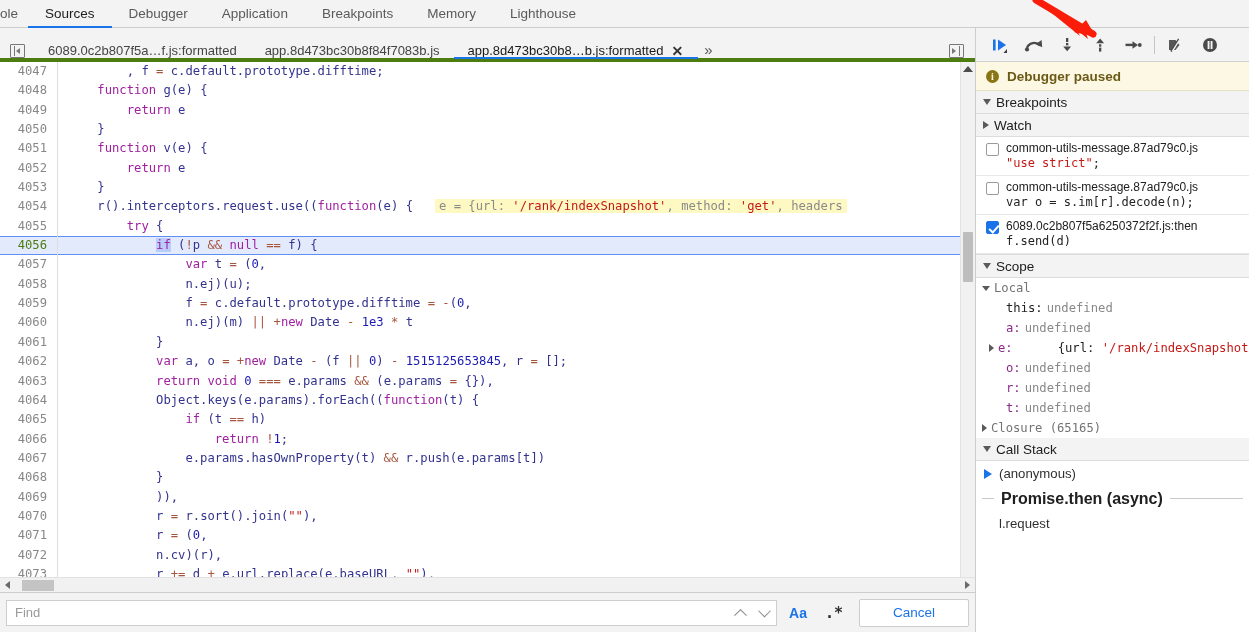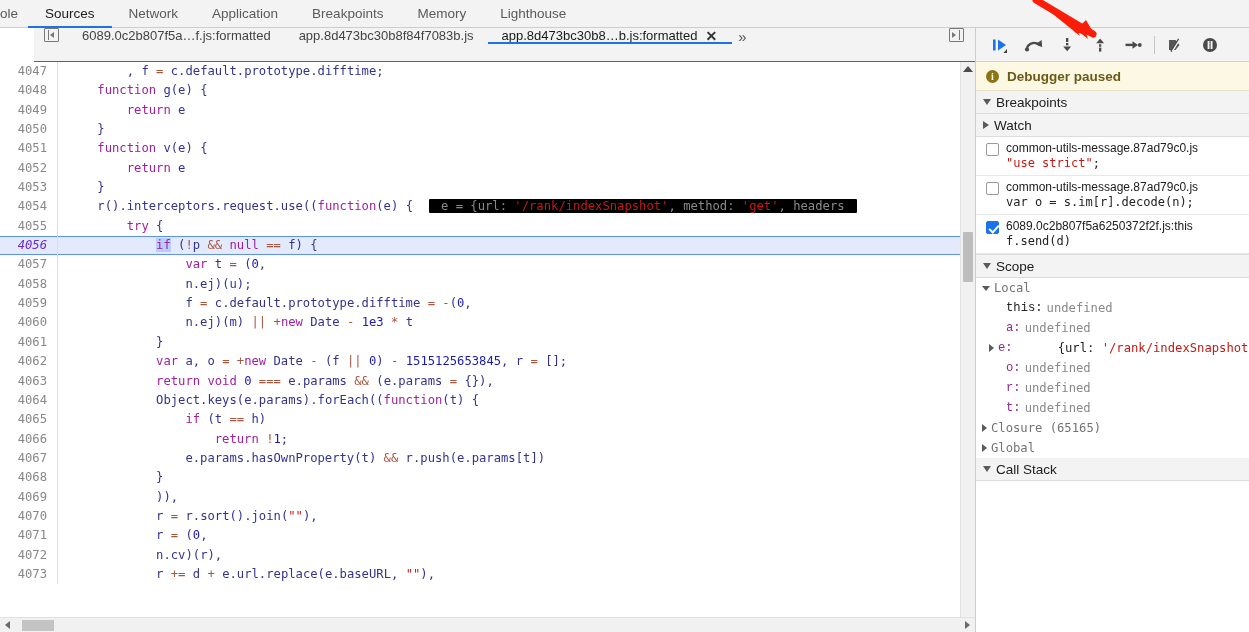--- a/index.html
+++ b/index.html
@@ -35,24 +35,23 @@
   }
 
   
   .middle { flex: 1; display: flex; min-height: 0; }
   .editor-col { width: 975px; min-width: 975px; display: flex; flex-direction: column; min-height: 0; }
 
   
   .file-tabs {
     height: 34px; min-height: 34px;
     background: #f3f3f3;
-    border-bottom: 1px solid #4d7c0f;
-    display: flex; align-items: flex-start;
+    border-bottom: 4px solid #4d7c0f;
+    display: flex; align-items: flex-end;
     position: relative;
-    margin-left: 34px;
   }
   .nav-btn {
     width: 34px; display: flex; align-items: center; justify-content: center;
     flex: 0 0 34px;
   }
   .nav-glyph {
     width: 15px; height: 14px; border: 1.4px solid #777; border-radius: 1px;
     position: relative; display: flex; align-items: center; justify-content: center;
   }
   .nav-glyph::before {
@@ -115,37 +114,37 @@
     white-space: pre;
   }
   .cline { position: relative; height: 19.35px; display: flex; }
   .cline.highlight { background: #e3eafc; box-shadow: inset 0 1px 0 #5d8ff5, inset 0 -1px 0 #5d8ff5; }
   .gutter {
     width: 58px; min-width: 58px; text-align: right; padding-right: 10px;
     color: #888; background: transparent;
     border-right: 1px solid #ddd;
     user-select: none;
   }
-  .cline.highlight .gutter { color: #6d28d9; font-style: italic; }
+  .cline.highlight .gutter { color: #4d7c0f; }
   .ctext { padding-left: 10px; flex: 1; position: relative; }
 
   
   .kw   { color: #a020a0; }
   .op   { color: #a6563f; }
   .num  { color: #1a1ab3; }
   .str  { color: #c41a16; }
   .pl   { color: #33338f; }
   .punct{ color: #33338f; }
   .sel-tok { background: #b8cdfb; color: #a020a0; }
 
   .inline-value {
-    background: #000000;
+    background: #fef9c3;
     color: #8a8a8a;
-    padding: 0 12px;
-    margin-left: 16px;
+    padding: 0 4px;
+    margin-left: 22px;
     border-radius: 1px;
   }
   .inline-value .istr { color: #c41a16; }
 
   
   .vscroll {
     width: 15px; min-width: 15px; background: #f1f1f1;
     border-left: 1px solid #e2e2e2;
     position: relative;
   }
@@ -253,21 +252,21 @@
   }
   .bp-code .s { color: #c41a16; }
 
   .scope-body { font-family: "DejaVu Sans Mono", "Liberation Mono", monospace; font-size: 12.2px; }
   .scope-row { display: flex; align-items: center; gap: 4px; height: 20px; padding-left: 6px; white-space: nowrap; }
   .scope-row.indent { padding-left: 30px; }
   .scope-row.indent-arrow { padding-left: 13px; }
   .sc-tri { width: 0; height: 0; flex: 0 0 auto; }
   .sc-tri.collapsed { border-top: 4px solid transparent; border-bottom: 4px solid transparent; border-left: 5.5px solid #5a5a5a; }
   .sc-tri.expanded  { border-left: 4px solid transparent; border-right: 4px solid transparent; border-top: 5.5px solid #5a5a5a; }
-  .var-name { color: #8a2a8a; font-family: Liberation Mono, monospace; }
+  .var-name { color: #8a2a8a; }
   .var-name.plain { color: #222; }
   .var-val { color: #888; }
   .var-val.obj { color: #222; margin-left: 41px; }
   .var-val .vs { color: #c41a16; }
   .scope-label { color: #737373; }
 
   .cs-list { }
   .cs-row {
     height: 25px; display: flex; align-items: center; gap: 6px;
     padding-left: 8px; font-size: 13.2px; color: #303030;
@@ -328,21 +327,21 @@
 <div class="app">
 
   <div class="panel-tabs">
     <div class="panel-tab clipped">
         <span>ole</span>
       </div>
     <div class="panel-tab active">
         <span>Sources</span>
       </div>
     <div class="panel-tab">
-        <span>Network</span>
+        <span>Debugger</span>
       </div>
     <div class="panel-tab">
         <span>Application</span>
       </div>
     <div class="panel-tab">
         <span>Breakpoints</span>
       </div>
     <div class="panel-tab">
         <span>Memory</span>
       </div>
@@ -474,21 +473,21 @@
           <div class="bp-item">
             <div class="bp-check"></div>
             <div>
               <div class="bp-file">common-utils-message.87ad79c0.js</div>
               <div class="bp-code">var o = s.im[r].decode(n);</div>
             </div>
           </div>
           <div class="bp-item">
             <div class="bp-check checked"></div>
             <div>
-              <div class="bp-file">6089.0c2b807f5a6250372f2f.js:this</div>
+              <div class="bp-file">6089.0c2b807f5a6250372f2f.js:then</div>
               <div class="bp-code">f.send(d)</div>
             </div>
           </div>
         </div>
 
       <div class="section-header">
         <span class="tri expanded"></span>
         <span>Scope</span>
       </div>
       <div class="scope-body" id="scope-body">
@@ -518,34 +517,68 @@
             <span class="var-val">undefined</span>
           </div>
           <div class="scope-row indent">
             <span class="var-name">t:</span>
             <span class="var-val">undefined</span>
           </div>
           <div class="scope-row">
             <span class="sc-tri collapsed"></span>
             <span class="scope-label">Closure (65165)</span>
           </div>
-          <div class="scope-row">
-            <span class="sc-tri collapsed"></span>
-            <span class="scope-label">Global</span>
-          </div>
         </div>
 
       <div class="section-header">
         <span class="tri expanded"></span>
         <span>Call Stack</span>
       </div>
+      <div class="cs-list" id="cs-list">
+          <div class="cs-row">
+            <span class="cs-arrow"></span>
+            <span>(anonymous)</span>
+          </div>
+          <div class="cs-async">
+            <span class="rule left"></span>
+            <span>Promise.then (async)</span>
+            <span class="rule"></span>
+          </div>
+          <div class="cs-row">
+            <span style="width: 9px; display: inline-block;"></span>
+            <span>l.request</span>
+          </div>
+        </div>
 
     </div>
   </div>
 
+  <div class="bottom-row">
+    <div class="find-bar">
+      <div class="find-input-wrap">
+        <input class="find-input" type="text" placeholder="Find" style="">
+        <div class="find-nav">
+          <div class="chev up"></div>
+        </div>
+        <div class="find-nav">
+          <div class="chev down"></div>
+        </div>
+      </div>
+      <div class="find-opt">
+        <span>Aa</span>
+      </div>
+      <div class="find-opt regex">
+        <span>.*</span>
+      </div>
+      <div class="cancel-btn">
+        <span>Cancel</span>
+      </div>
+    </div>
+    <div class="sidebar-bottom-filler"></div>
+  </div>
 
   <svg class="red-arrow" width="120" height="48" viewBox="0 0 120 48">
     <path d="M8 4 L62 33 L54 29 L58 41 L47 32 L50 38 Z" fill="#f91d0a"></path>
     <path d="M6 2 L63 36" stroke="#f91d0a" stroke-width="7" stroke-linecap="round"></path>
     <path d="M66 39 L44 34 L56 22 Z" fill="#f91d0a"></path>
   </svg>
 
 </div>
 
 </body></html>

